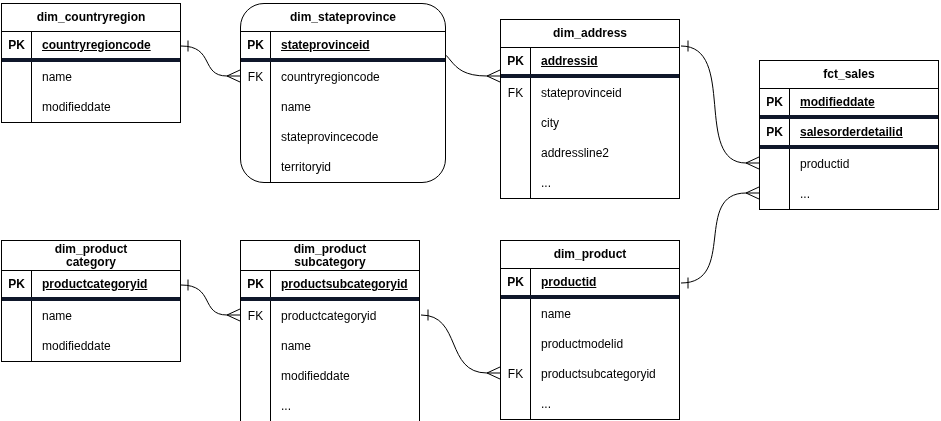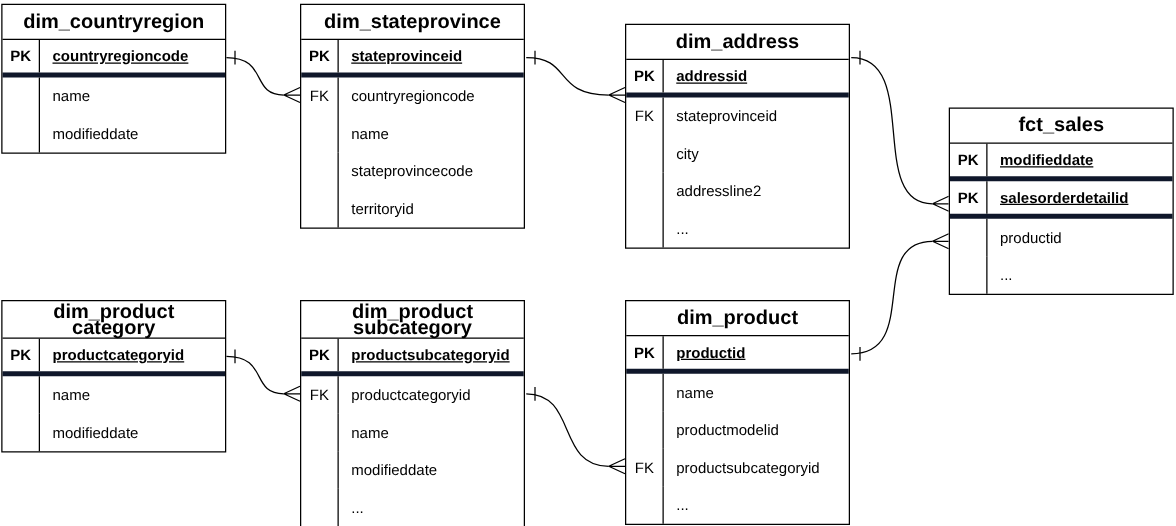--- a/index.html
+++ b/index.html
@@ -17,21 +17,21 @@
     position: absolute;
     background: #ffffff;
     border: 1px solid #000000;
   }
   .thead {
     height: 28px;
     border-bottom: 1px solid #000000;
     display: flex;
     align-items: center;
     justify-content: center;
-    font-size: 16px;
+    font-size: 12px;
     font-weight: bold;
     text-align: center;
     white-space: pre-line;
     line-height: 13px;
   }
   .thead.two-line { height: 30px; }
   .trow { display: flex; height: 30px; }
   .trow.keyrow { border-bottom: 4px solid #0f172a; }
   .gutter {
     flex: 0 0 30px;
@@ -48,23 +48,23 @@
     display: flex;
     align-items: center;
     padding-left: 10px;
     font-size: 12px;
     overflow: hidden;
   }
   .keyrow .attr span { font-weight: bold; text-decoration: underline; }
 
   
   .t-countryregion { left: 1px;   top: 3px;   width: 180px; }
-  .t-stateprovince { left: 240px; top: 3px;   width: 180px; }
+  .t-stateprovince { left: 240px; top: 3px;   width: 206px; border-radius: 24px; }
   .t-address       { left: 500px; top: 3px;   width: 180px; margin-top: 16px; }
-  .t-fctsales      { left: 759px; top: 60px;  width: 180px; margin-top: 26px; }
+  .t-fctsales      { left: 759px; top: 60px;  width: 180px; }
   .t-category      { left: 1px;   top: 240px; width: 180px; }
   .t-subcategory   { left: 240px; top: 240px; width: 180px; }
   .t-product       { left: 500px; top: 240px; width: 180px; }
 
   svg.edges {
     position: absolute;
     left: 0; top: 0;
     width: 941px; height: 421px;
   }
   svg.edges path { fill: none; stroke: #000000; stroke-width: 1; }

